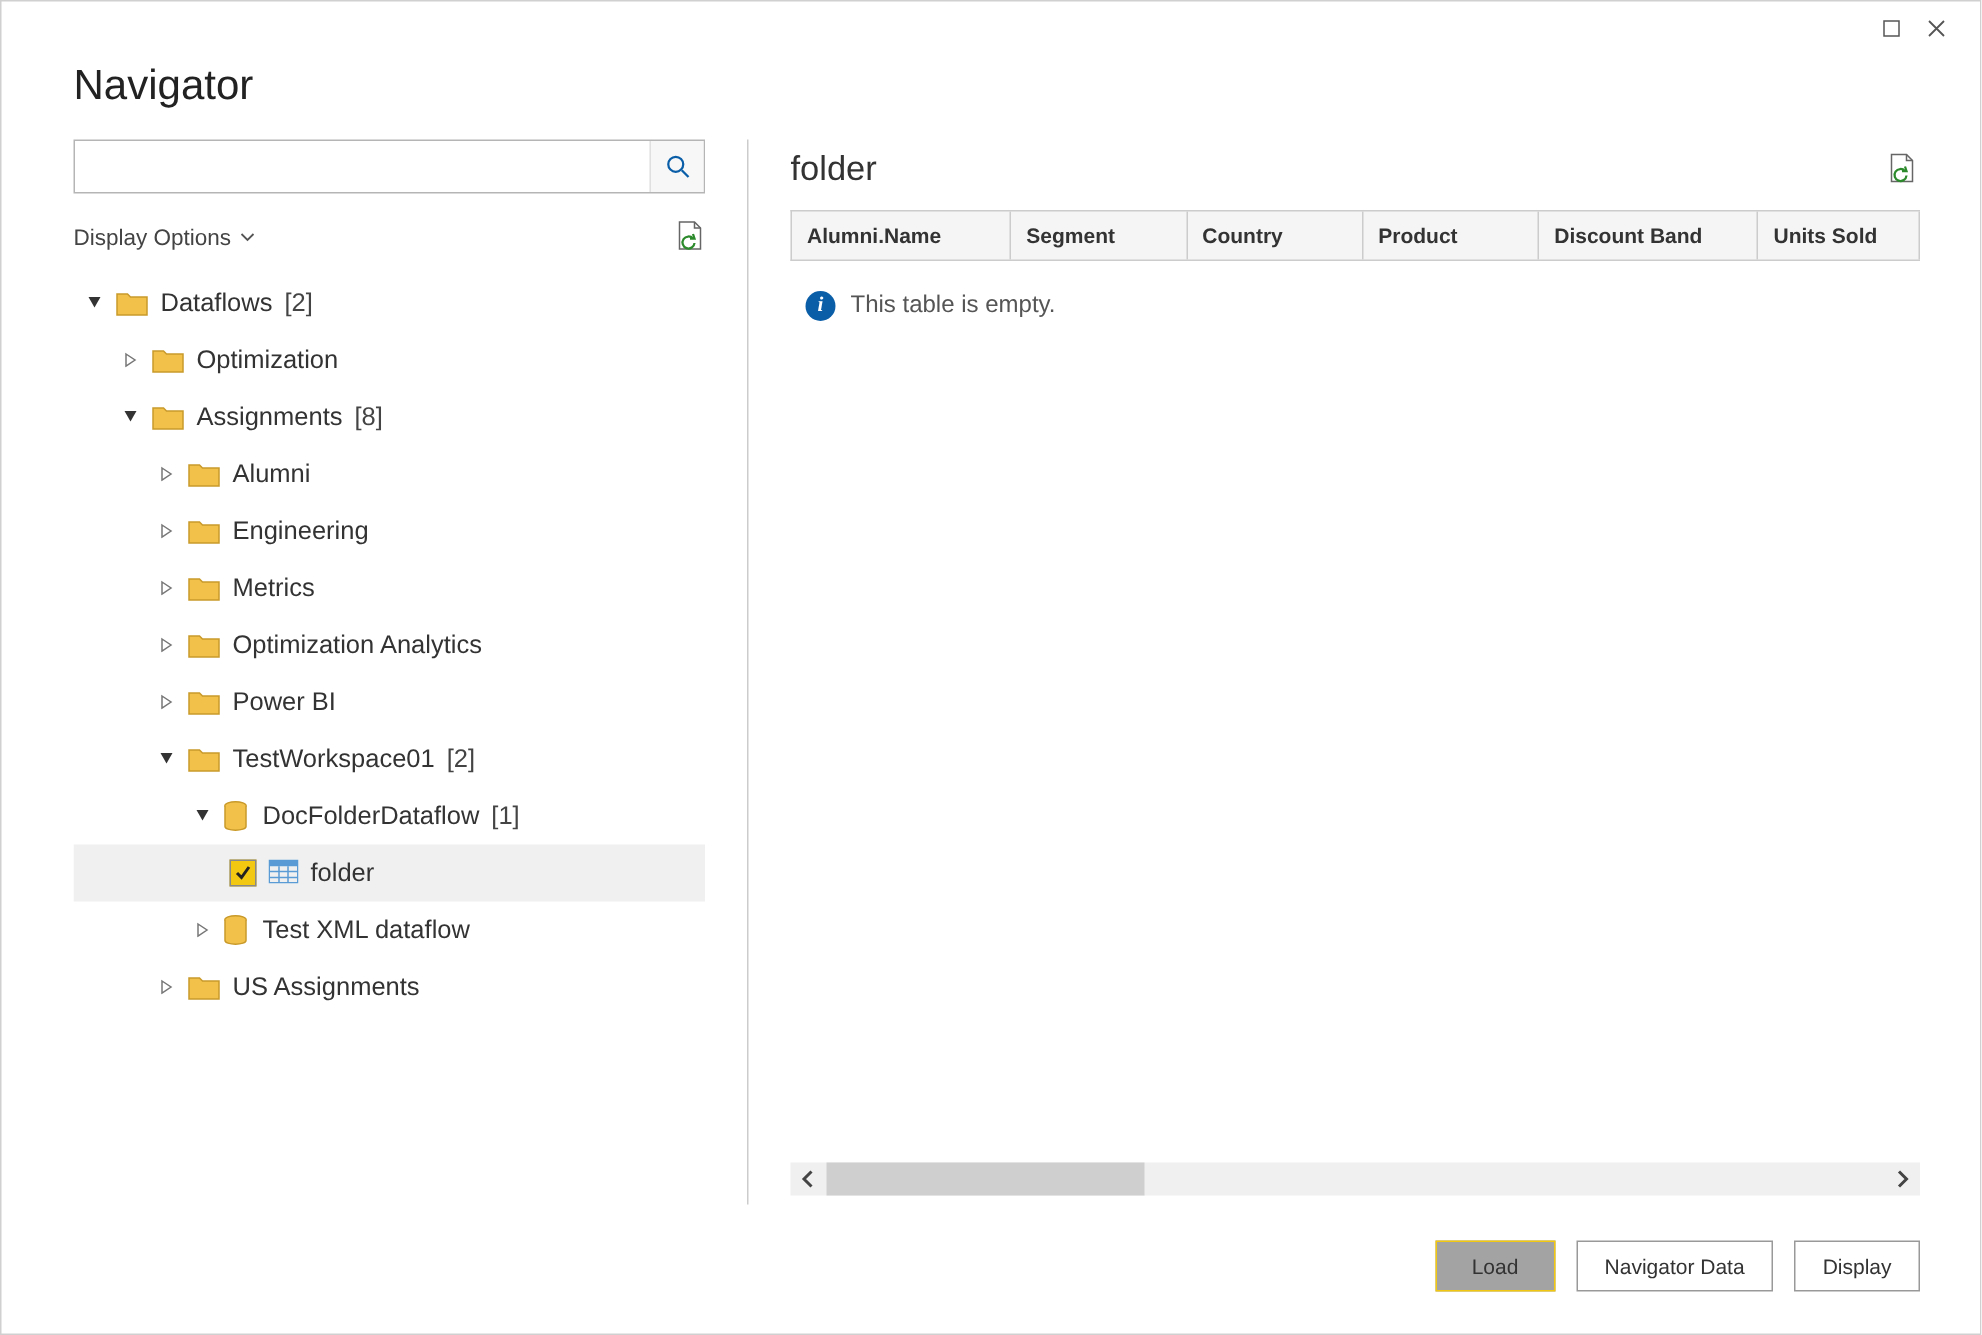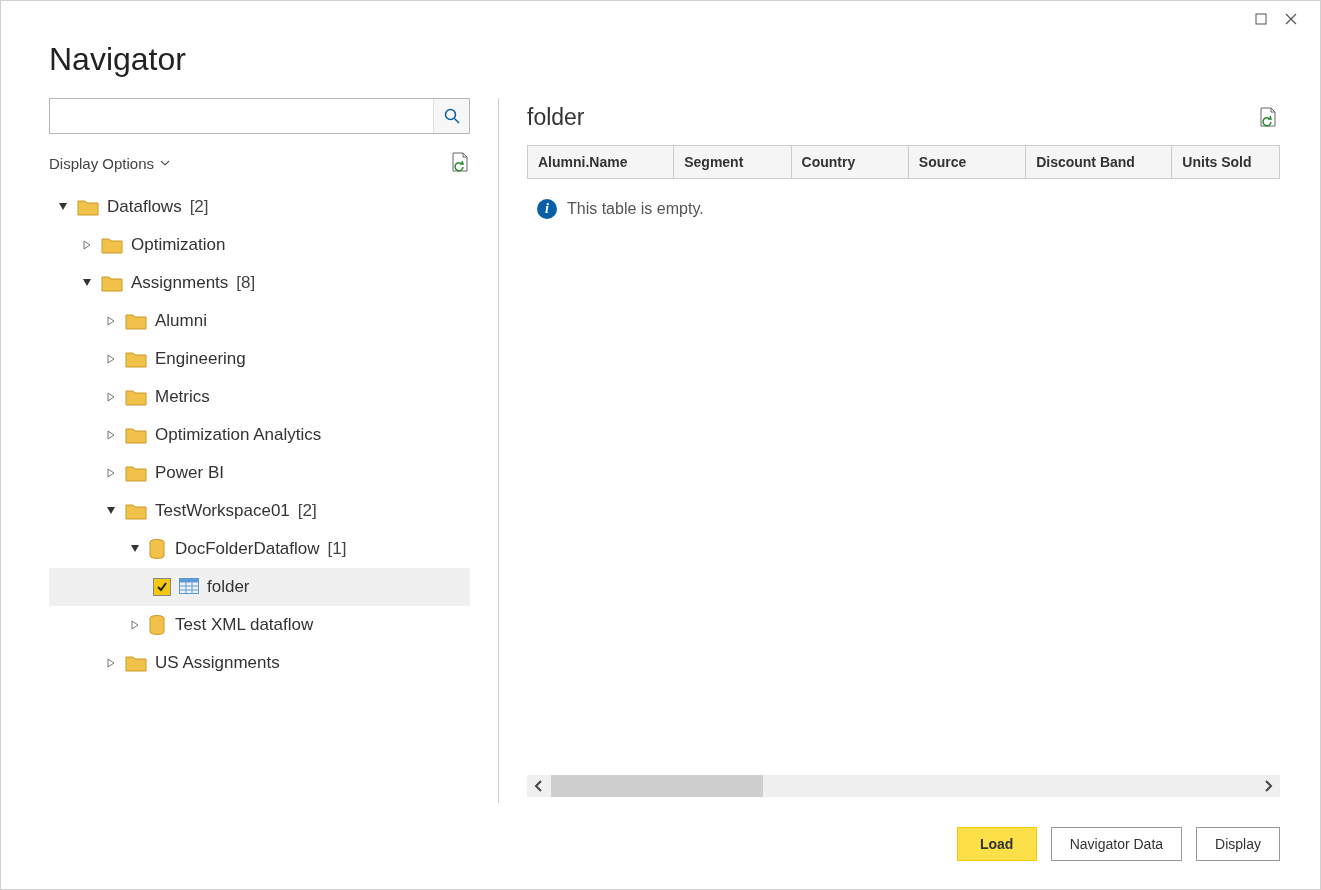--- a/index.html
+++ b/index.html
@@ -24,21 +24,21 @@
     padding: 8px 14px 0 14px;
     height: 30px;
   }
   .titlebar .win-btn {
     width: 30px; height: 20px;
     display: flex; align-items: center; justify-content: center;
     color: #666;
     cursor: default;
   }
   .dialog-title {
-    font-size: 32px;
+    font-size: 28px;
     font-weight: 400;
     color: #222;
     padding: 10px 40px 20px 48px;
   }
   .content-row {
     display: flex;
     flex: 1;
     padding: 0 40px 0 48px;
     min-height: 0;
   }
@@ -203,23 +203,23 @@
     min-width:80px;
     height:34px;
     padding: 0 18px;
     display:flex; align-items:center; justify-content:center;
     border:1px solid #999;
     background:#fff;
     font-size:14px;
     cursor:pointer;
   }
   .btn.primary {
-    background:#fde047;
+    background:#a3a3a3;
     border-color:#f2c811;
-    font-weight:700;
+    font-weight:400;
   }
   .count-bracket { color:#444; }
   .file-refresh-icon { width:20px; height:22px; cursor:pointer;}
 </style>
 </head>
 <body>
 
 <div class="window">
 
   <div class="titlebar">
@@ -474,21 +474,21 @@
             <path d="M13 15 a4 4 0 1 1 -1 -3" fill="none" stroke="#2c8a2c" stroke-width="1.5"></path>
             <path d="M12 9 l1 3 l-3 0" fill="none" stroke="#2c8a2c" stroke-width="1.5"></path>
           </svg>
         </span>
       </div>
 
       <div class="table-header">
         <div class="th" style="flex:1.3">Alumni.Name</div>
         <div class="th">Segment</div>
         <div class="th">Country</div>
-        <div class="th">Source</div>
+        <div class="th">Product</div>
         <div class="th" style="flex:1.3">Discount Band</div>
         <div class="th" style="flex:0.9">Units Sold</div>
       </div>
 
       <div class="empty-msg">
         <span class="info-icon">i</span>
         <span>This table is empty.</span>
       </div>
 
       <div class="hscroll">

